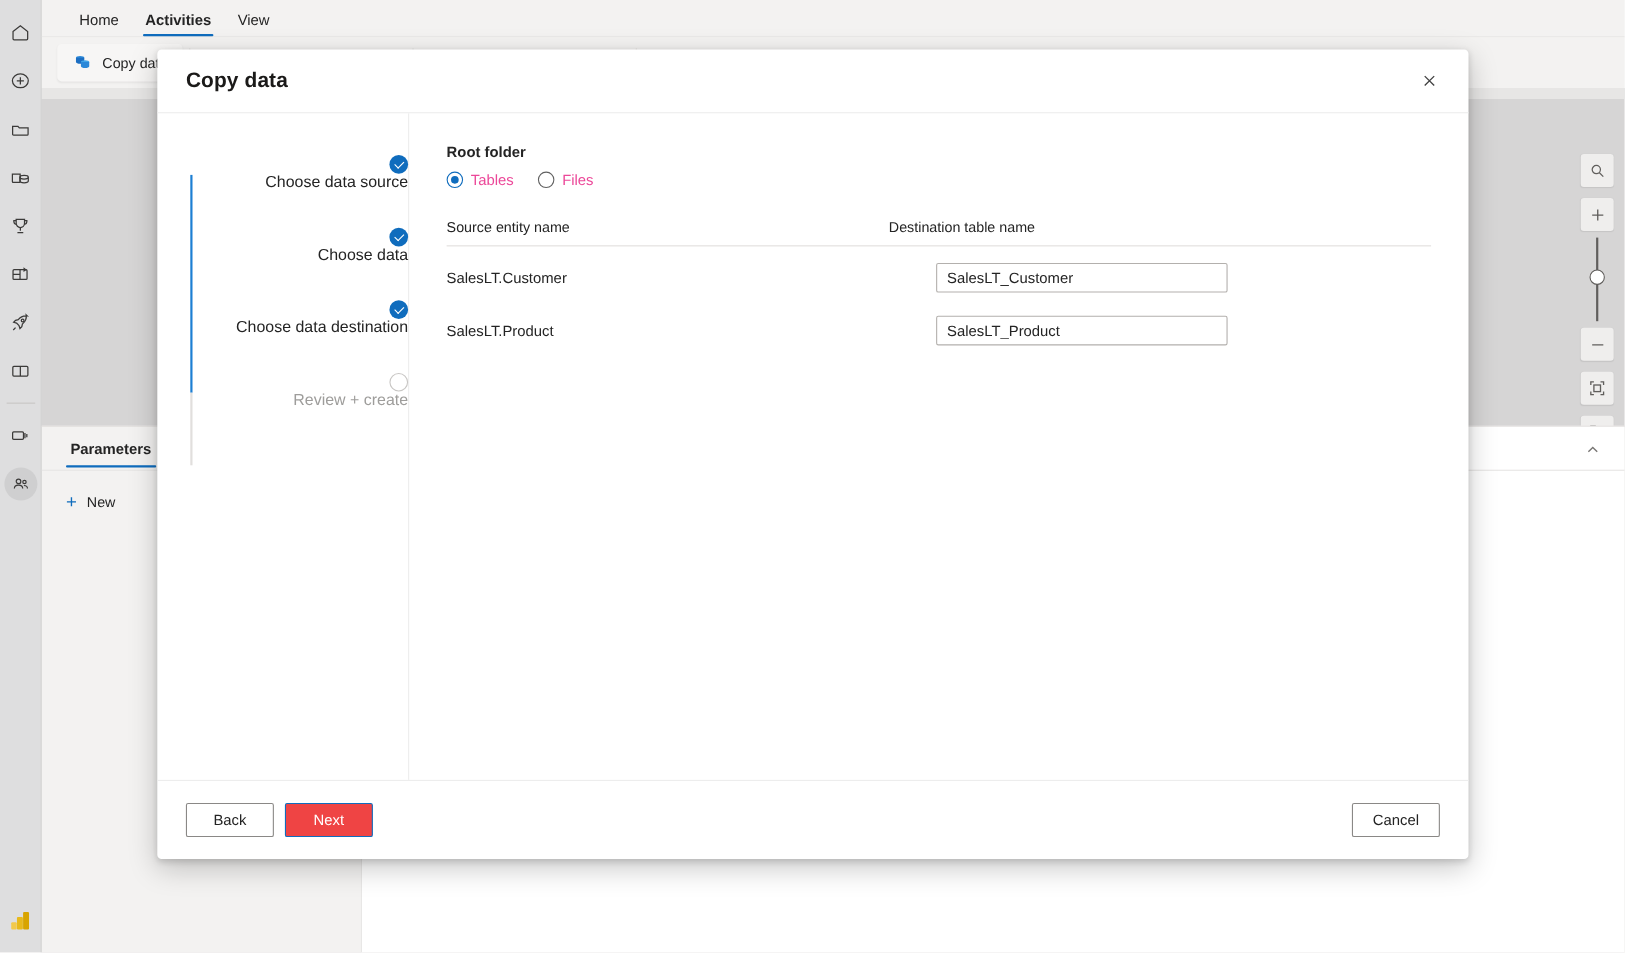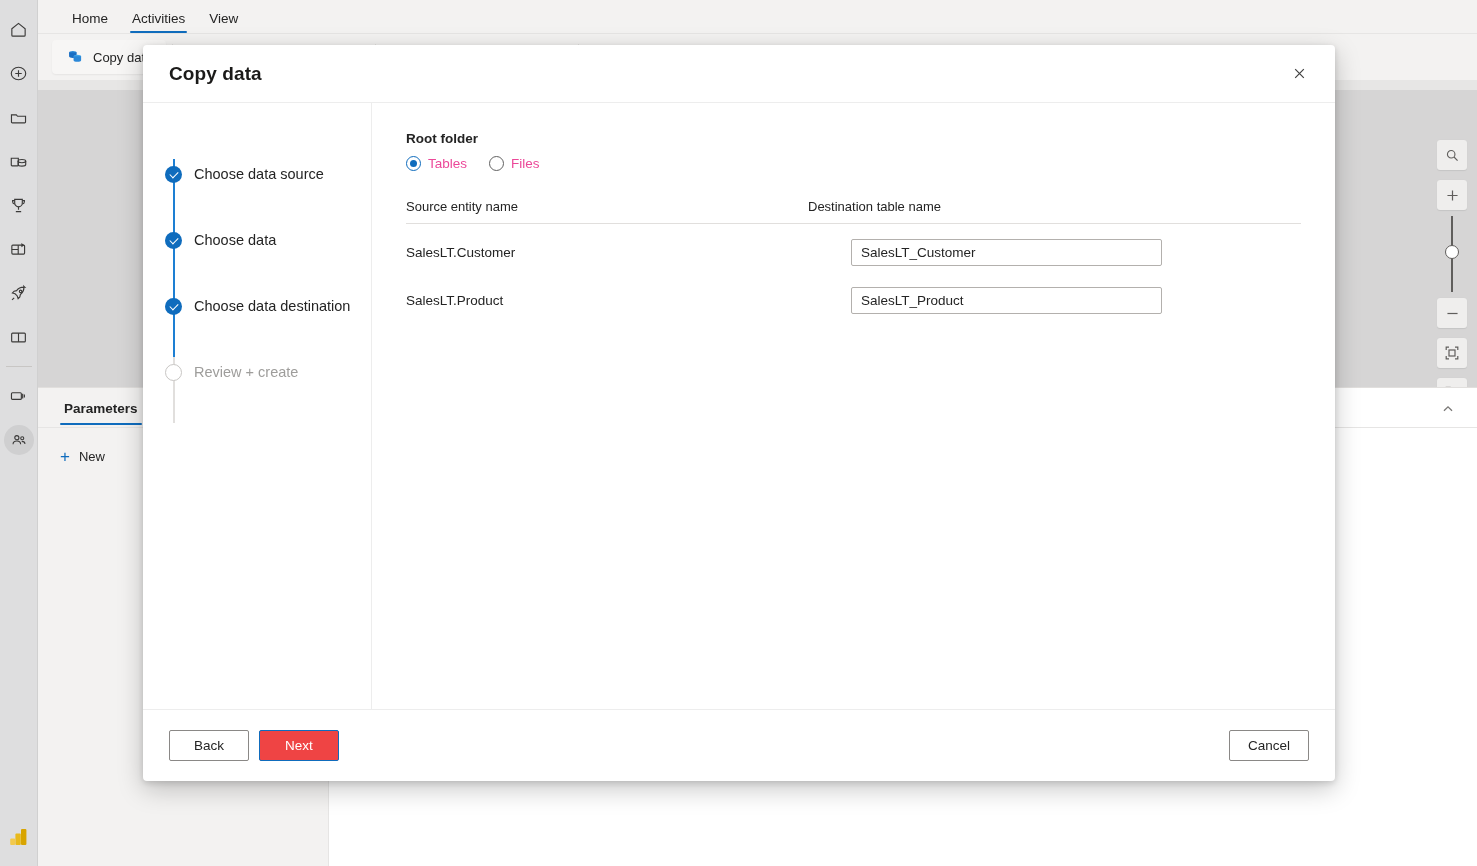--- a/index.html
+++ b/index.html
@@ -31,21 +31,21 @@
   
   .ribbon {
     position: absolute; left: 38px; top: 0; right: 0; height: 34px;
     background: #f3f2f1; border-bottom: 1px solid #e6e5e4;
     display: flex; align-items: flex-end; padding-left: 22px;
   }
   .ribbon-tab {
     font-size: 13.5px; color: #242424; padding: 0 12px 8px 12px;
     position: relative; line-height: 1;
   }
-  .ribbon-tab.active { font-weight: 400; }
+  .ribbon-tab.active { font-weight: 700; }
   .ribbon-tab.active::after {
     content: ""; position: absolute; left: 10px; right: 10px; bottom: 0;
     height: 2.5px; background: #0f6cbd; border-radius: 2px;
   }
 
   
   .cmdbar {
     position: absolute; left: 38px; top: 34px; right: 0; height: 46px;
     background: #f3f2f1;
     display: flex; align-items: center; padding: 0 14px;
@@ -135,21 +135,21 @@
     margin-left: auto; width: 32px; height: 32px; border-radius: 3px;
     display: flex; align-items: center; justify-content: center; color: #424242;
   }
   .modal-mid { flex: 1 1 auto; display: flex; min-height: 0; }
 
   
   .steps {
     width: 229px; flex: 0 0 229px; border-right: 1px solid #ededed;
     padding: 38px 0 0 0; position: relative;
   }
-  .step { display: flex; align-items: center; position: relative; height: 66px; padding-left: 22px; }
+  .step { display: flex; align-items: flex-end; position: relative; height: 66px; padding-left: 22px; flex-direction: column; }
   .step-dot {
     width: 17px; height: 17px; border-radius: 50%; flex: 0 0 17px;
     display: flex; align-items: center; justify-content: center;
     position: relative; z-index: 2;
   }
   .step-dot.done { background: #0f6cbd; }
   .step-dot.done::after {
     content: ""; width: 7px; height: 4px;
     border-left: 1.6px solid #fff; border-bottom: 1.6px solid #fff;
     transform: rotate(-45deg) translate(0.5px,-0.5px);
@@ -182,21 +182,21 @@
   .maptable { width: 100%; }
   .map-head {
     display: flex; border-bottom: 1px solid #e1dfdd; padding-bottom: 9px;
   }
   .map-head div { font-size: 13px; color: #242424; }
   .col-a { width: 402px; flex: 0 0 402px; }
   .col-b { flex: 1 1 auto; }
   .map-row { display: flex; align-items: center; height: 40px; margin-top: 8px; gap: 43px; }
   .map-src { font-size: 13.5px; color: #242424; }
   .map-input {
-    width: 311px; height: 27px; border: 1px solid #b3b0ad; border-radius: 2px;
+    width: 265px; height: 27px; border: 1px solid #b3b0ad; border-radius: 2px;
     font-family: "Liberation Sans", sans-serif; font-size: 13.5px;
     color: #242424; padding: 0 9px; background: #fff; outline: none;
   }
 
   
   .modal-foot {
     flex: 0 0 72px; height: 72px; border-top: 1px solid #ededed;
     display: flex; align-items: center; padding: 0 26px;
   }
   .btn {

